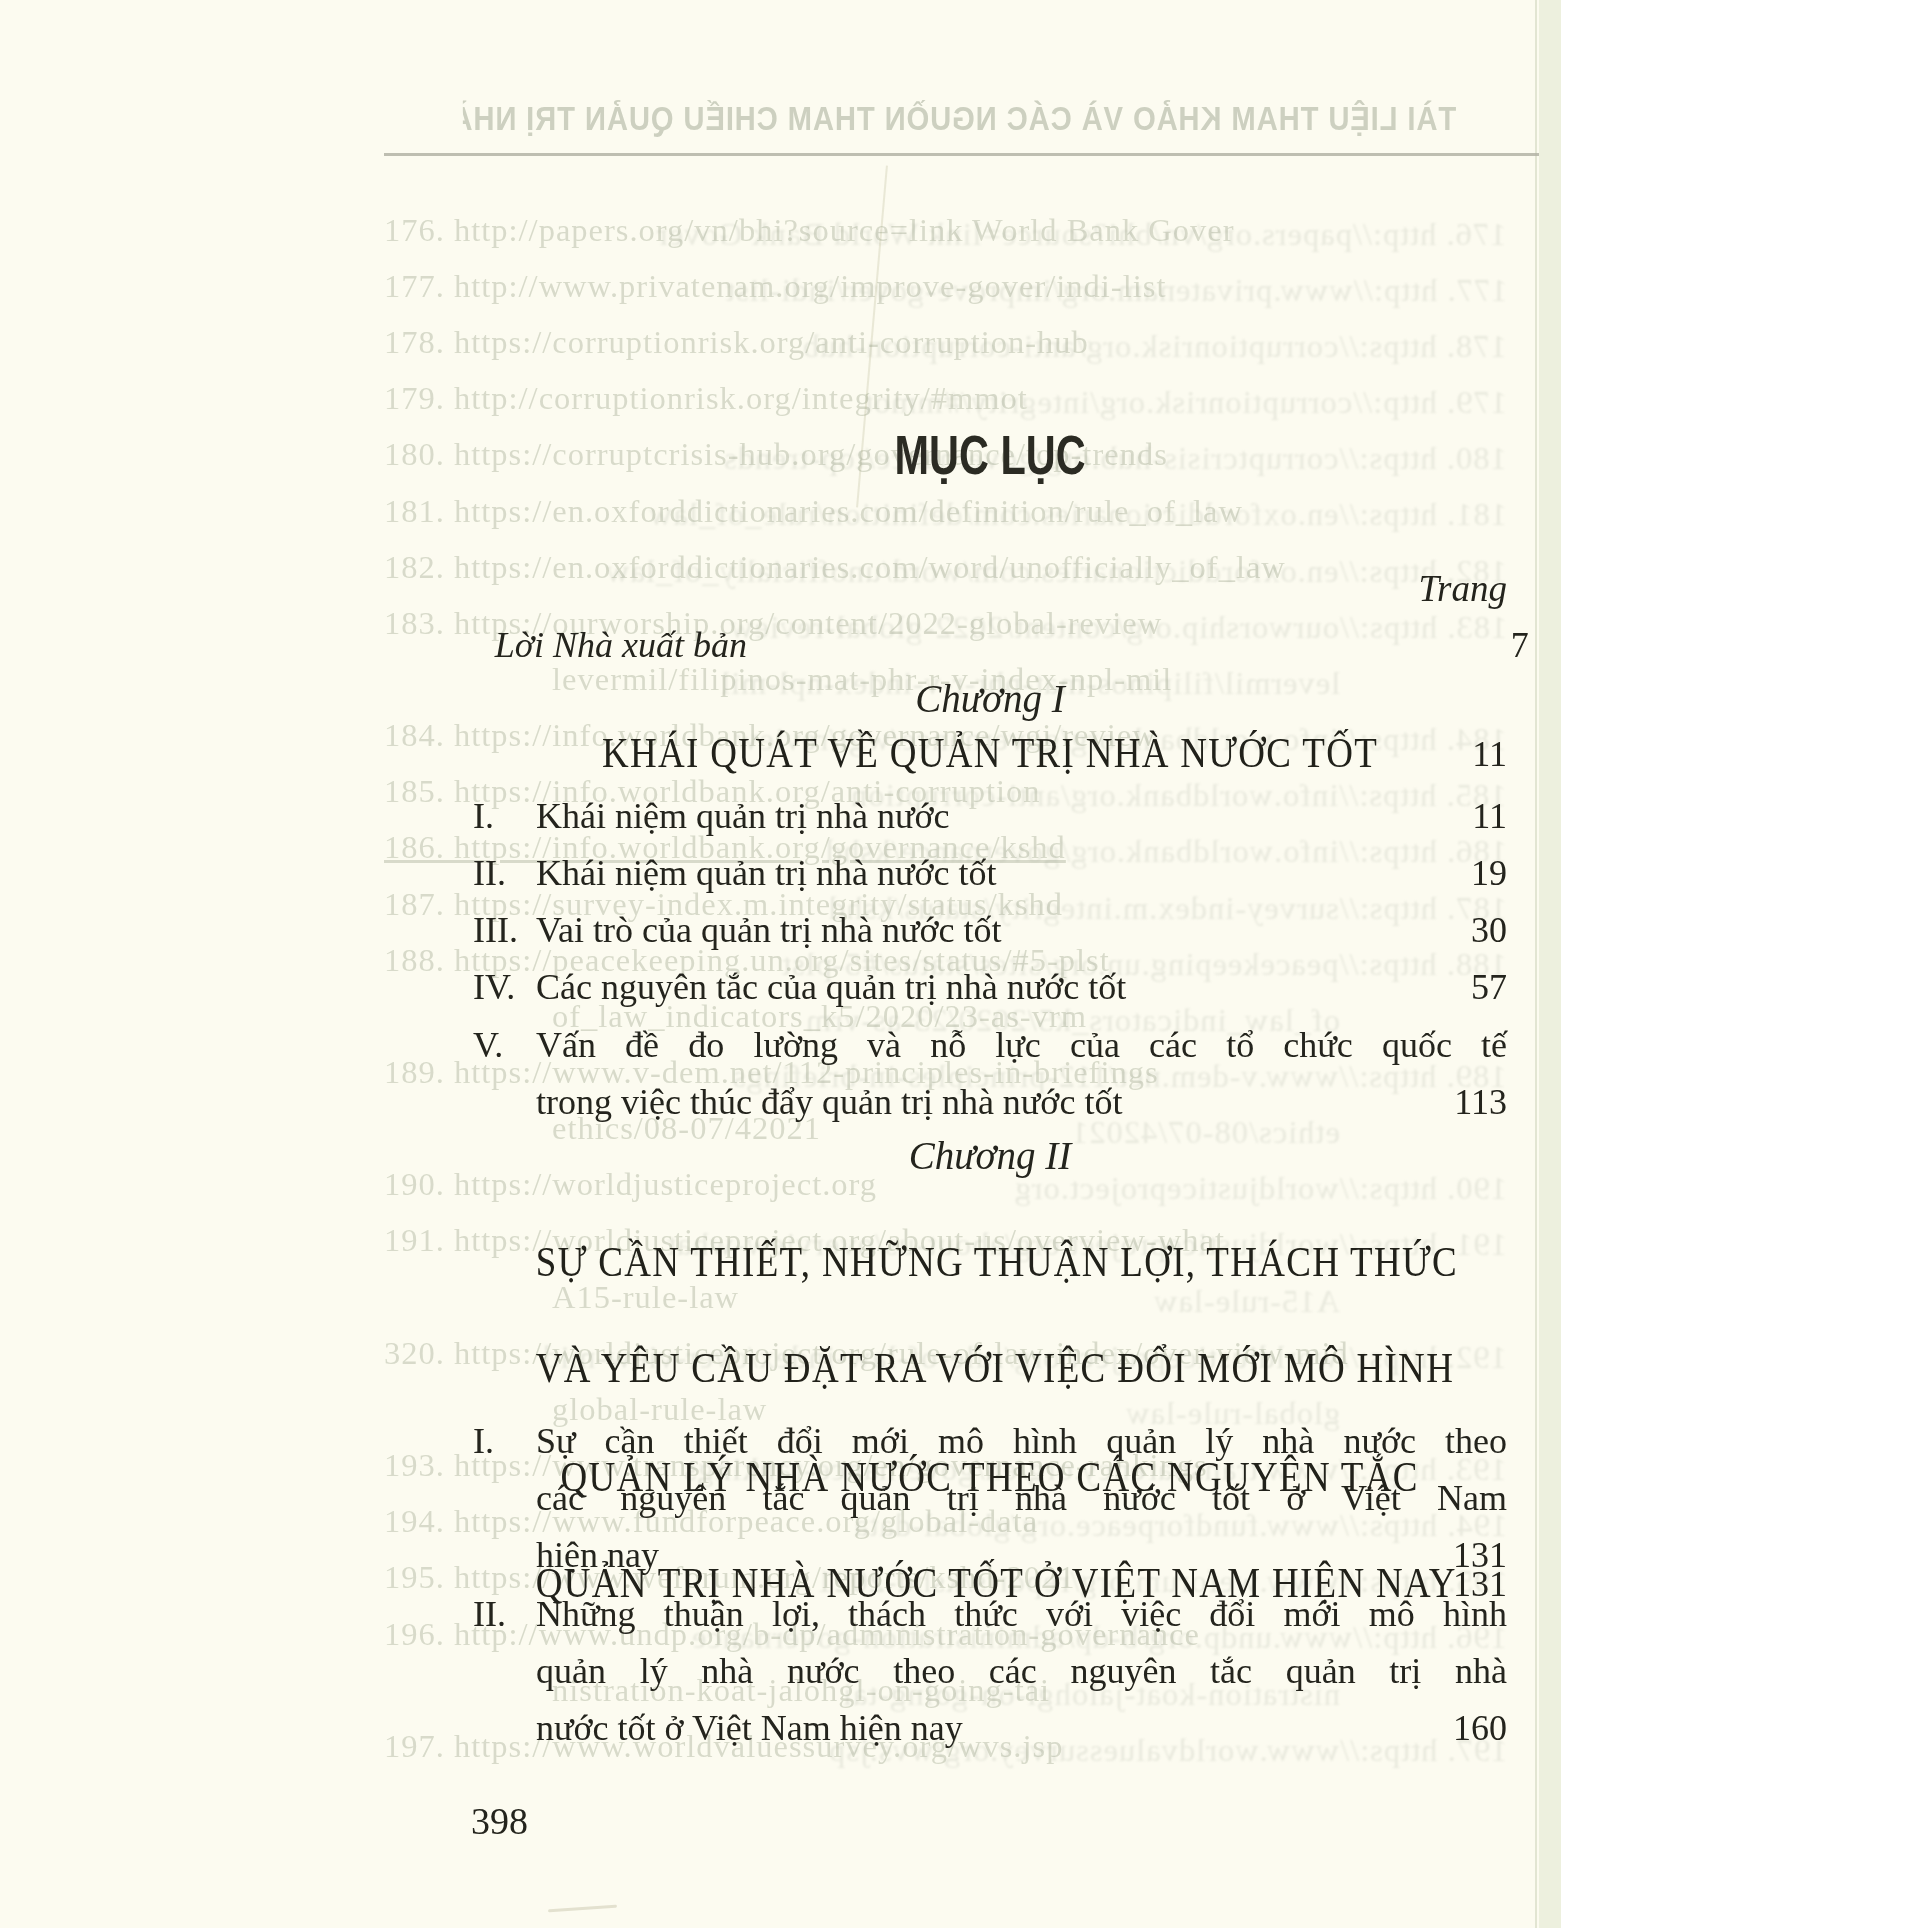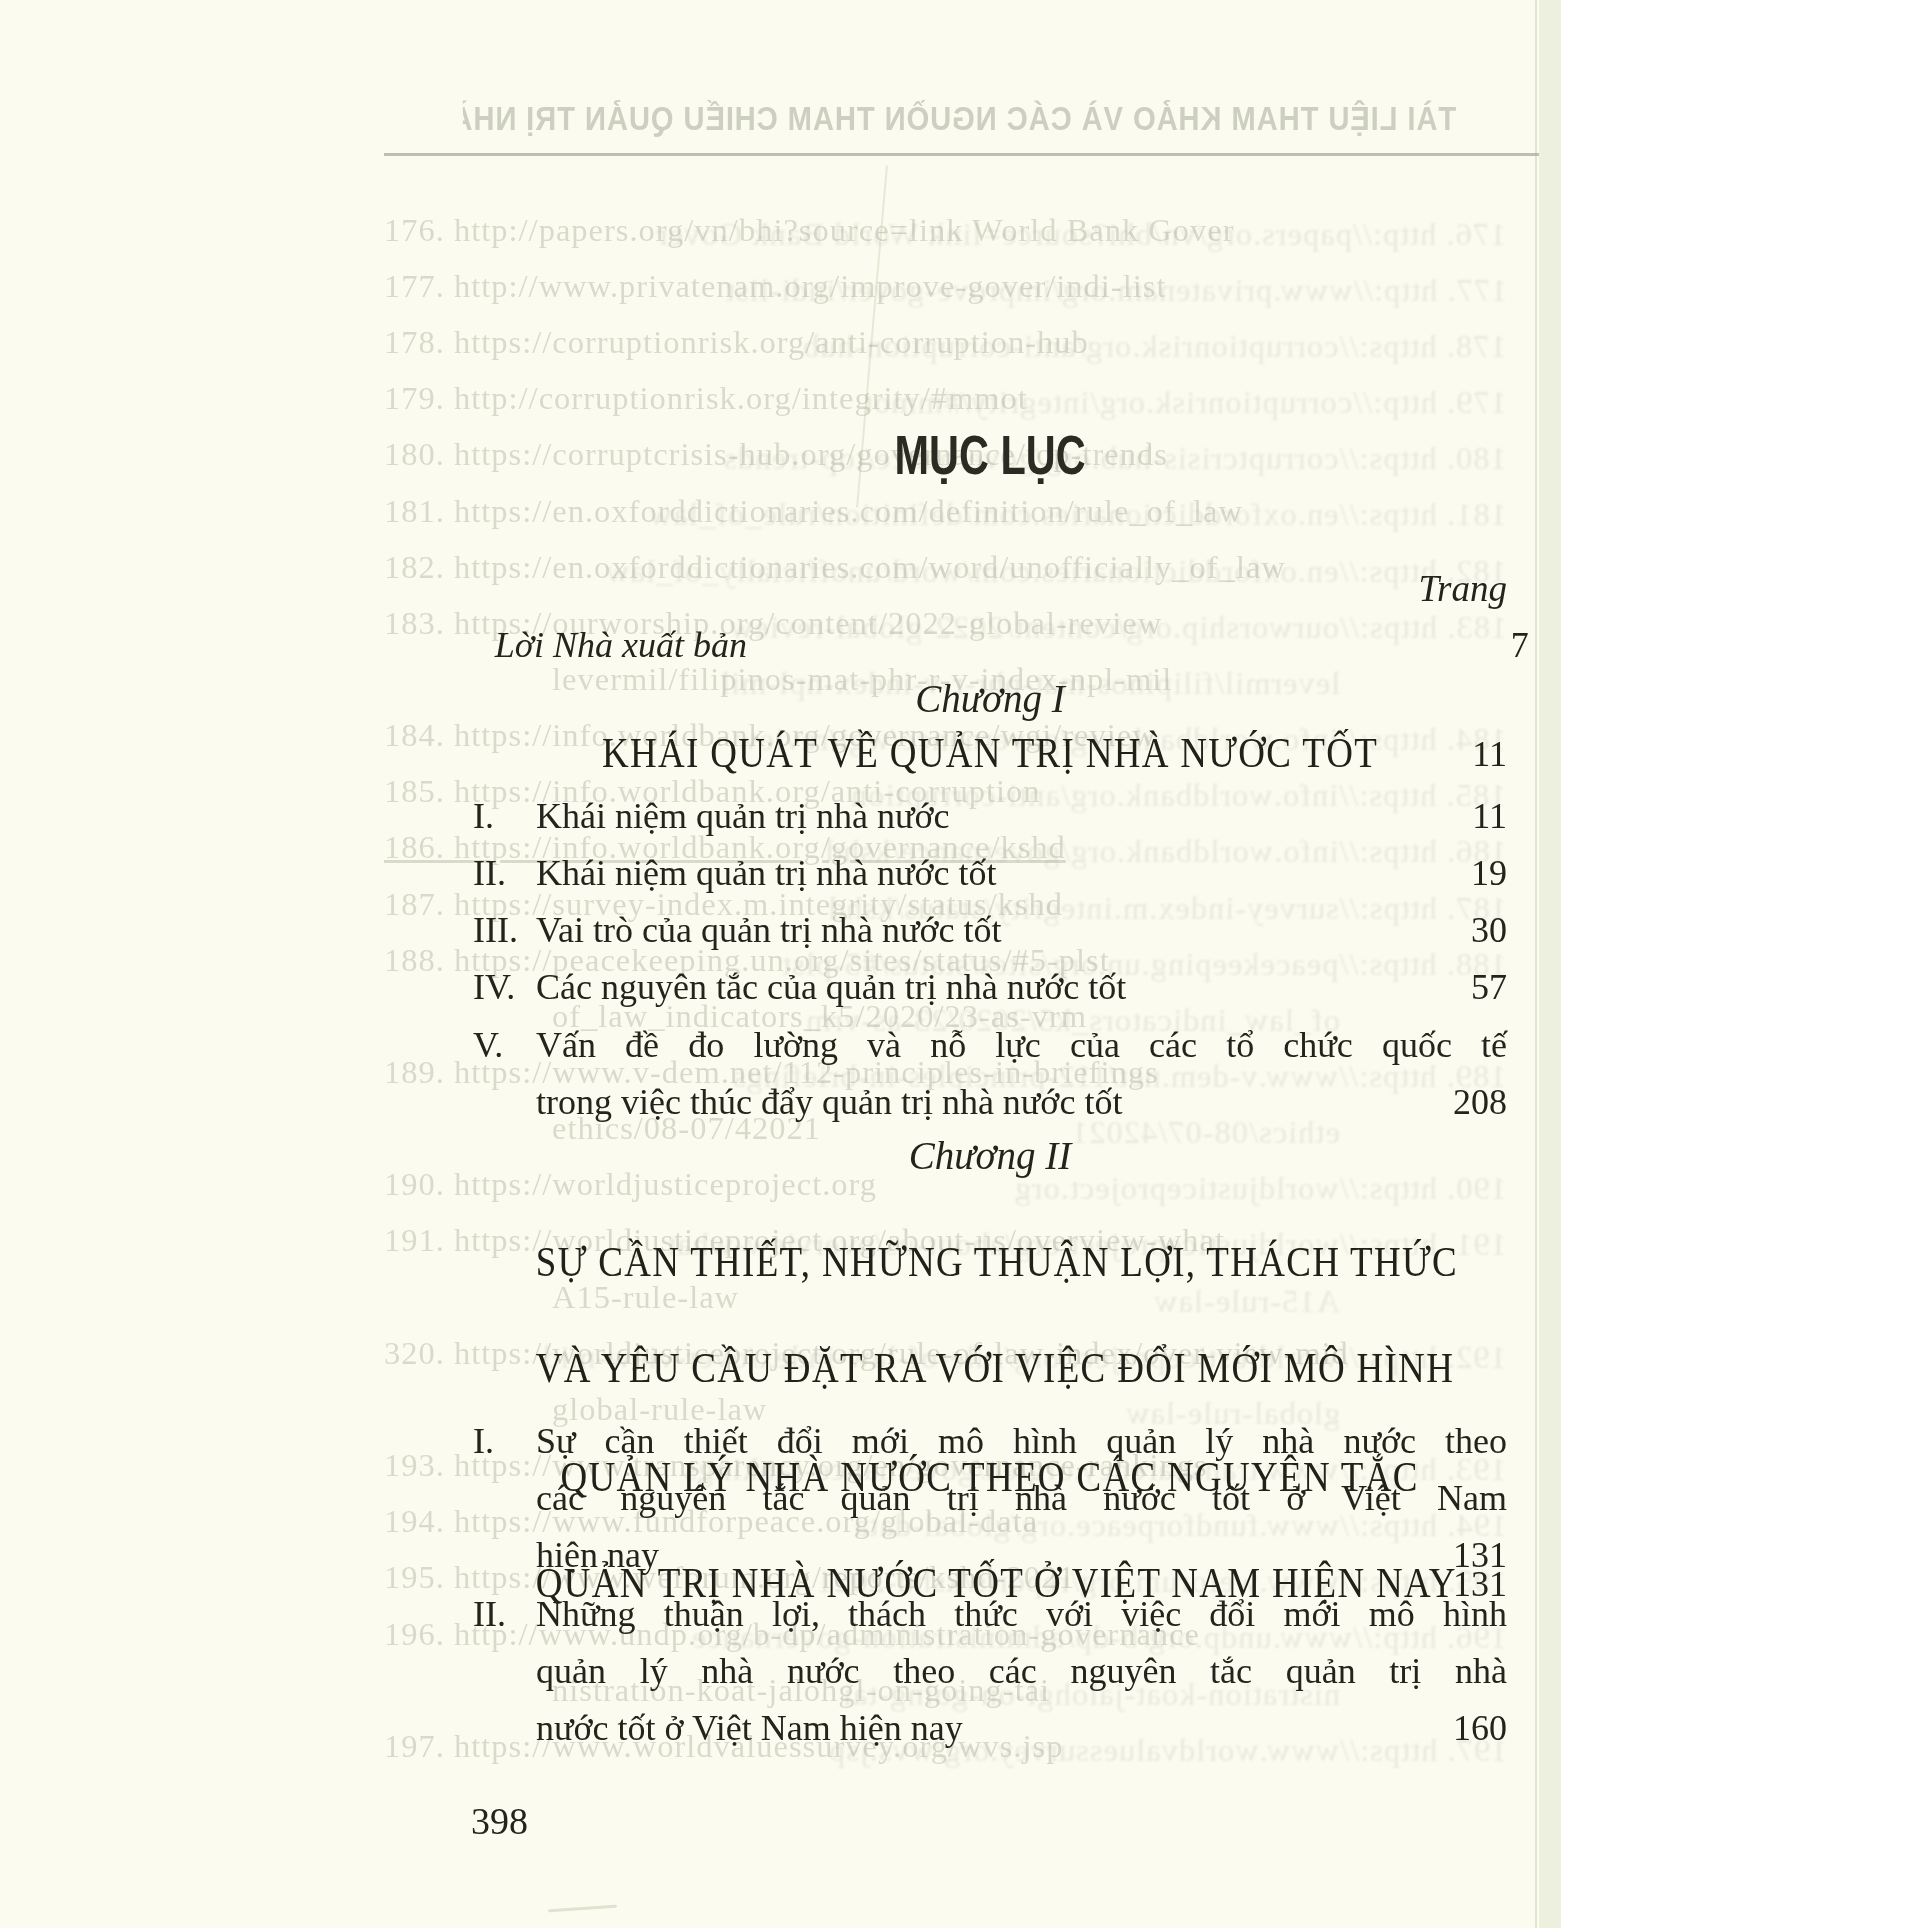--- a/index.html
+++ b/index.html
@@ -157,21 +157,21 @@
       <span>Các nguyên tắc của quản trị nhà nước tốt</span>
       <span class="pg">57</span>
     </div>
     <div class="abs col row" style="top:1023px;">
       <span class="num">V.</span>
       <span class="fill">Vấn đề đo lường và nỗ lực của các tổ chức quốc tế</span>
     </div>
     <div class="abs col row" style="top:1080px;">
       <span class="pad"></span>
       <span>trong việc thúc đẩy quản trị nhà nước tốt</span>
-      <span class="pg">208</span>
+      <span class="pg">113</span>
     </div>
 
     <div class="abs col kicker" style="top:1133px;">Chương II</div>
     <div class="abs col chap-line" style="top:1187px;">
       <span class="condensed">SỰ CẦN THIẾT, NHỮNG THUẬN LỢI, THÁCH THỨC</span>
     </div>
     <div class="abs col chap-line" style="top:1242px;">
       <span class="condensed">VÀ YÊU CẦU ĐẶT RA VỚI VIỆC ĐỔI MỚI MÔ HÌNH</span>
     </div>
     <div class="abs col chap-line" style="top:1300px;">

